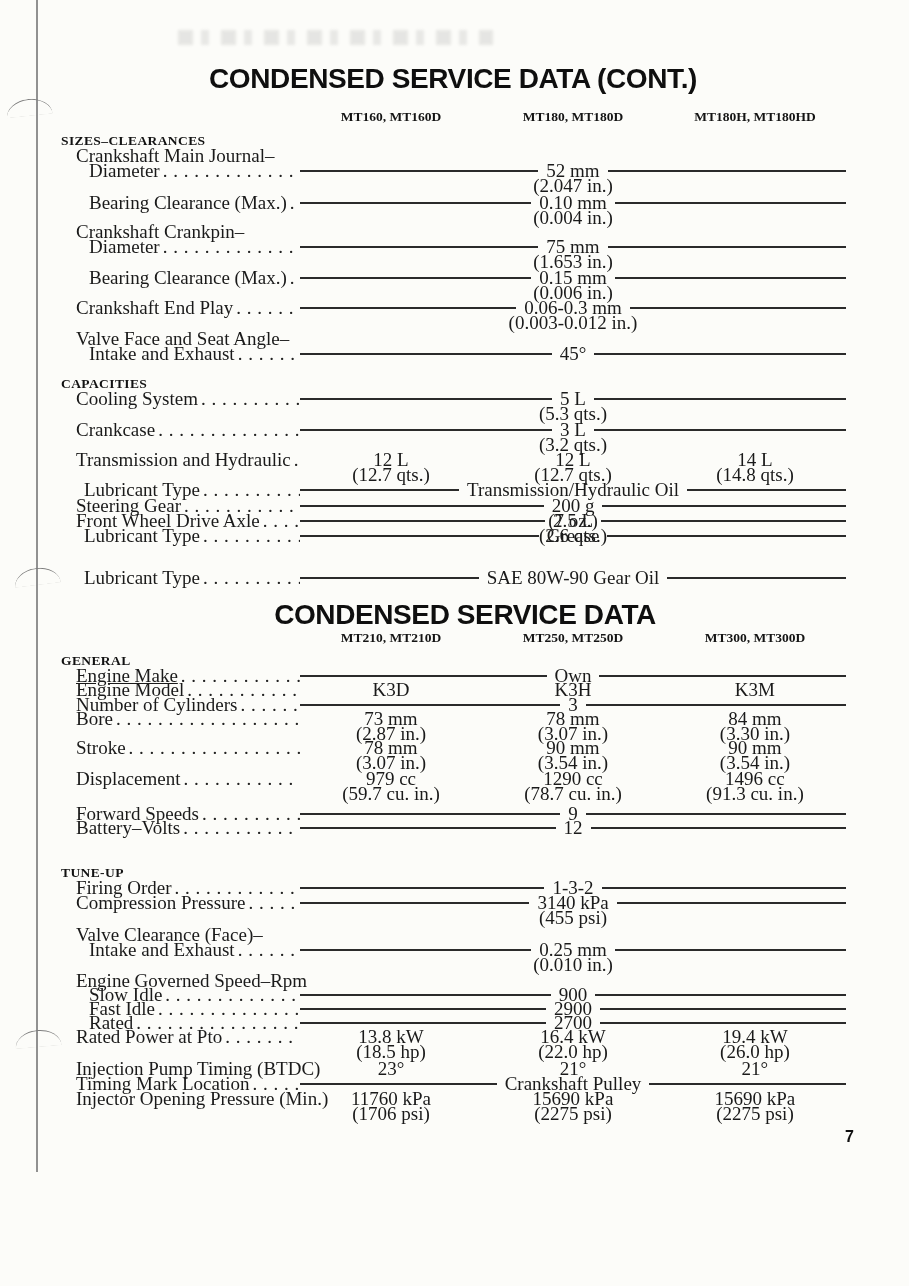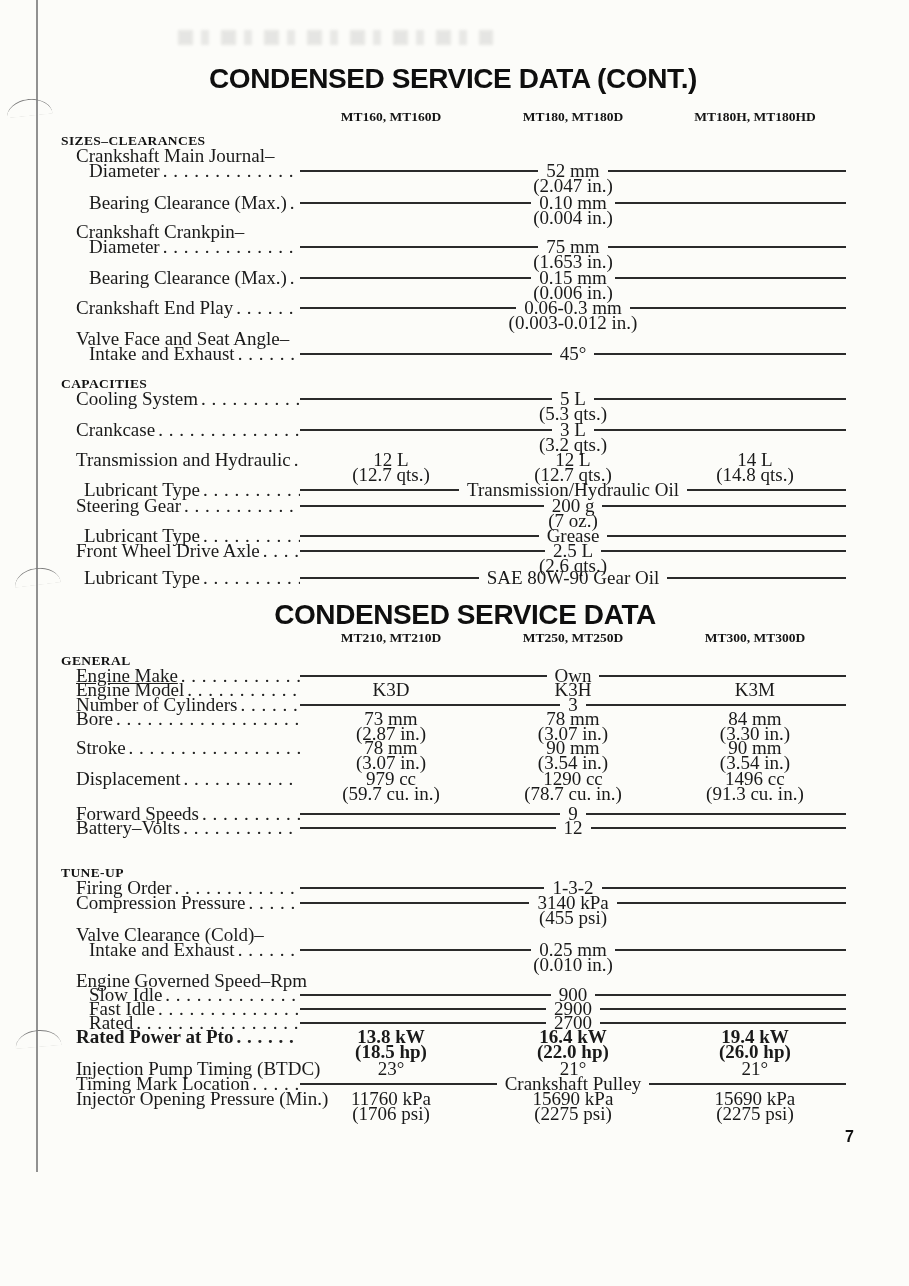--- a/index.html
+++ b/index.html
@@ -258,21 +258,21 @@
             </div>
           </div>
           <div class="val">
             <div class="vline">
               <div class="rule"></div>
               <div class="vtext">Grease</div>
               <div class="rule"></div>
             </div>
           </div>
         </div>
-        <div class="row" style="top: 543px;">
+        <div class="row" style="top: 513px;">
           <div class="lbl">
             <div class="lline">
               <div class="ltext" style="padding-left: 16px;">Front Wheel Drive Axle</div>
               <div class="leader"></div>
             </div>
           </div>
           <div class="val">
             <div class="vline">
               <div class="rule"></div>
               <div class="vtext">2.5 L</div>
@@ -486,21 +486,21 @@
               <div class="rule"></div>
               <div class="vtext">3140 kPa</div>
               <div class="rule"></div>
             </div>
             <div class="vsub">(455 psi)</div>
           </div>
         </div>
         <div class="row" style="top: 927px;">
           <div class="lbl">
             <div class="lline">
-              <div class="ltext" style="padding-left: 16px;">Valve Clearance (Cold)–</div>
+              <div class="ltext" style="padding-left: 16px;">Valve Clearance (Face)–</div>
             </div>
             <div class="lline">
               <div class="ltext" style="padding-left: 29px;">Intake and Exhaust</div>
               <div class="leader"></div>
             </div>
           </div>
           <div class="val" style="margin-top: 15px;">
             <div class="vline">
               <div class="rule"></div>
               <div class="vtext">0.25 mm</div>
@@ -554,21 +554,21 @@
             </div>
           </div>
           <div class="val">
             <div class="vline">
               <div class="rule"></div>
               <div class="vtext">2700</div>
               <div class="rule"></div>
             </div>
           </div>
         </div>
-        <div class="row" style="top: 1029px; font-weight: bold;">
+        <div class="row" style="top: 1029px;">
           <div class="lbl">
             <div class="lline">
               <div class="ltext" style="padding-left: 16px;">Rated Power at Pto</div>
               <div class="leader"></div>
             </div>
           </div>
           <div class="val">
             <div class="colrow">
               <div class="col3">
                 <div>13.8 kW</div>

